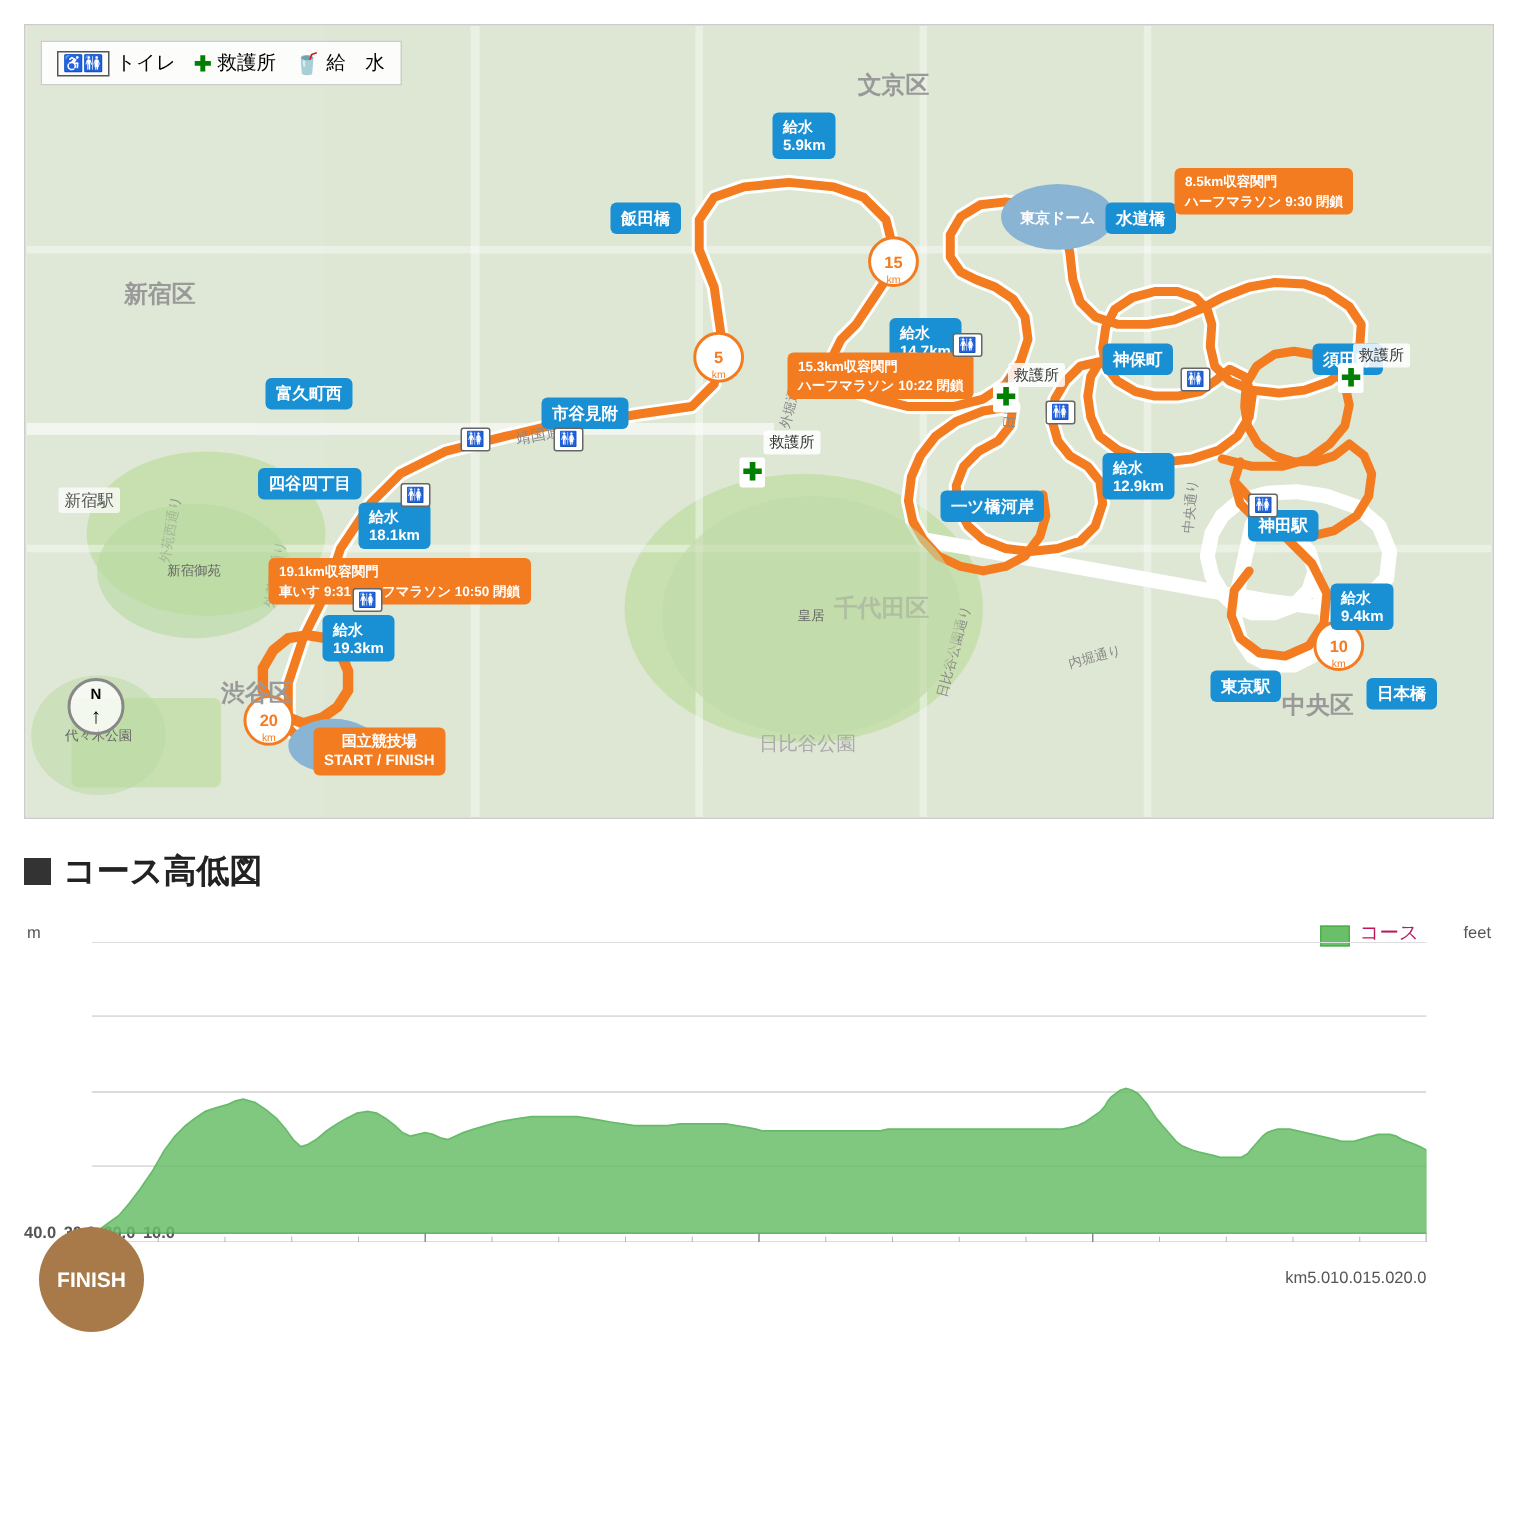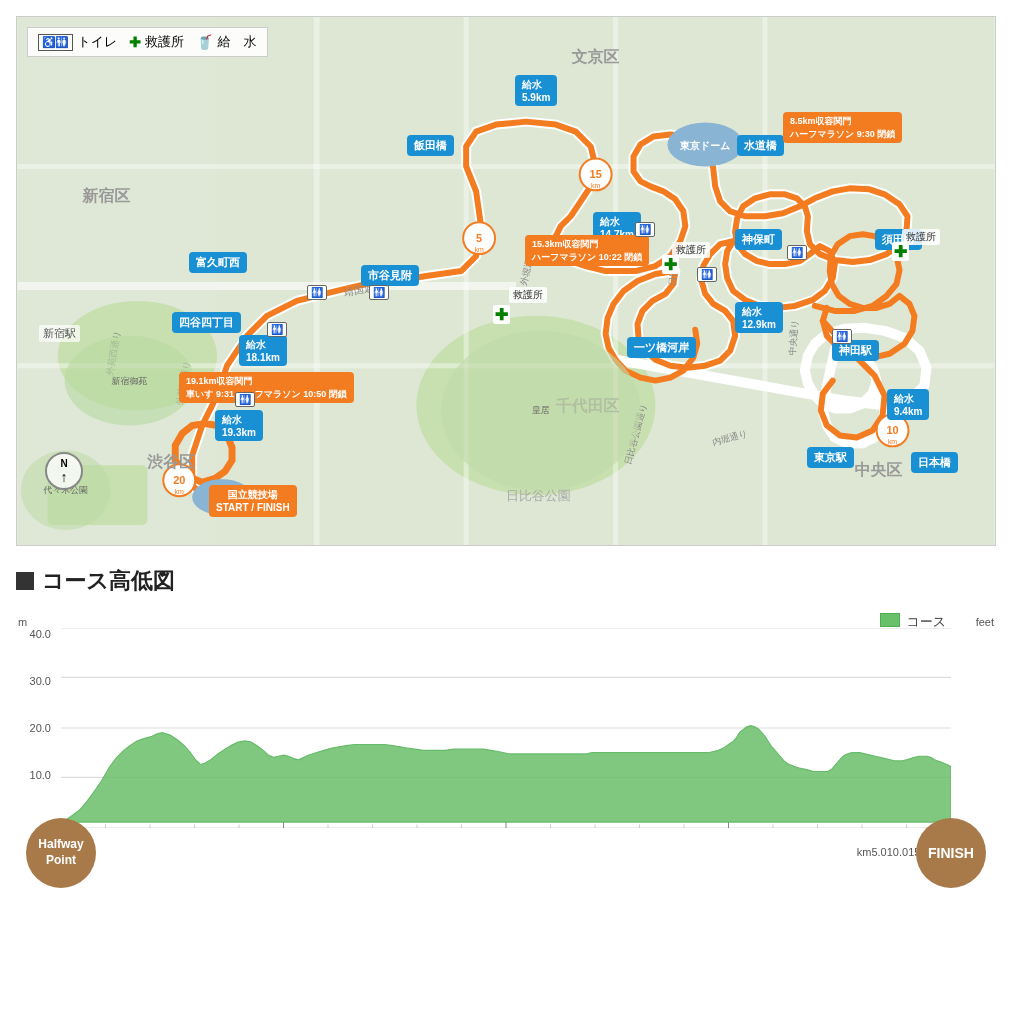--- a/index.html
+++ b/index.html
@@ -117,23 +117,24 @@
     }
 
     
     .y-axis-left {
       position: absolute;
       left: 0;
       top: 20px;
       bottom: 60px;
       width: 40px;
       display: flex;
-      flex-direction: column;
+      flex-direction: row;
       justify-content: space-between;
       align-items: flex-end;
+      font-weight: bold;
     }
     .y-axis-left span {
       font-size: 11px;
       color: #555;
       padding-right: 5px;
     }
 
     
     .y-axis-right {
       position: absolute;
@@ -167,24 +168,24 @@
       font-size: 11px;
       color: #555;
     }
 
     
     .chart-legend {
       position: absolute;
       right: 50px;
       top: 5px;
       display: flex;
-      align-items: flex-start;
+      align-items: flex-end;
       gap: 6px;
       font-size: 13px;
-      color: #404040;
+      color: #be185d;
     }
     .chart-legend-box {
       width: 20px;
       height: 14px;
       background: #6abf69;
       border: 1px solid #4CAF50;
     }
 
     
     .x-axis {
@@ -438,29 +439,29 @@
   </div>
 
   <div class="info-bubble bubble-blue" style="left:390px;top:118px;">飯田橋</div>
 
   <div class="info-bubble bubble-blue" style="left:720px;top:118px;">水道橋</div>
 
   <div class="info-bubble bubble-blue" style="left:718px;top:212px;">神保町</div>
 
   <div class="info-bubble bubble-blue" style="left:858px;top:212px;text-align:right;">須田町</div>
 
-  <div class="info-bubble bubble-blue" style="left:610px;top:320px;text-align:center;">一ツ橋河岸</div>
+  <div class="info-bubble bubble-blue" style="left:610px;top:310px;text-align:center;">一ツ橋河岸</div>
 
   <div class="info-bubble bubble-blue" style="left:815px;top:323px;">神田駅</div>
 
   <div class="info-bubble bubble-blue" style="left:876px;top:435px;margin-left:18px;">日本橋</div>
 
   <div class="info-bubble bubble-blue" style="left:155px;top:295px;text-align:right;">四谷四丁目</div>
 
-  <div class="info-bubble bubble-blue" style="left:172px;top:235px;">富久町西</div>
+  <div class="info-bubble bubble-blue" style="left:160px;top:235px;">富久町西</div>
 
   <div class="info-bubble bubble-blue" style="left:344px;top:248px;">市谷見附</div>
 
   <div class="info-bubble bubble-orange" style="left:192px;top:468px;text-align:center;">国立競技場<br>START / FINISH</div>
 
   <div class="info-bubble bubble-blue" style="left:790px;top:430px;">東京駅</div>
 
   <div style="position:absolute;left:22px;top:308px;font-size:11px;color:#555;background:rgba(255,255,255,0.7);padding:1px 4px;border-radius:2px;">新宿駅</div>
 
   <div class="info-bubble bubble-blue" style="left:498px;top:58px;font-size:10px;">給水<br>5.9km</div>
@@ -594,23 +595,20 @@
 
     <div class="x-axis">
       <span>km</span>
       <span>5.0</span>
       <span>10.0</span>
       <span>15.0</span>
       <span>20.0</span>
     </div>
 
     <div class="bottom-markers">
-      <div class="marker-circle halfway">
-        <span>Halfway<br>Point</span>
-      </div>
       <div class="marker-circle">
         <span>FINISH</span>
       </div>
     </div>
 
   </div>
 
 </div>
 
 </body></html>

